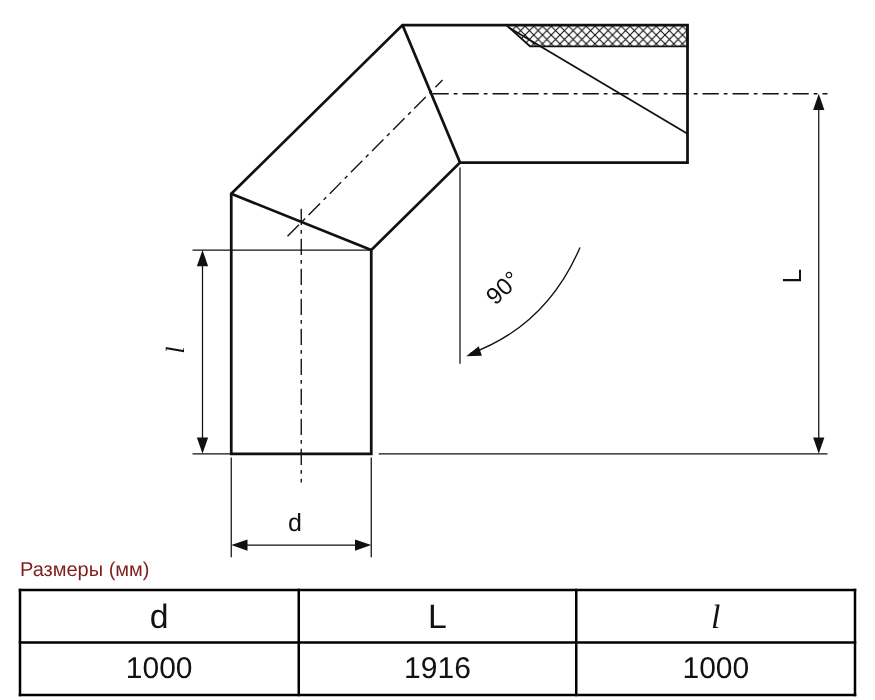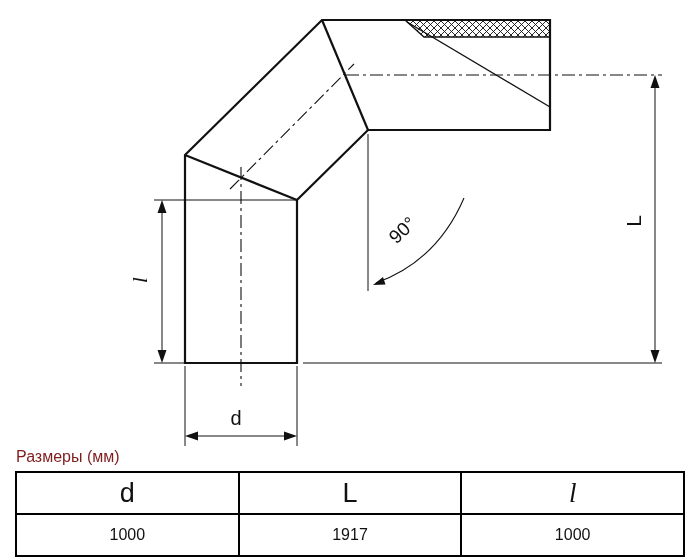--- a/index.html
+++ b/index.html
@@ -44,21 +44,21 @@
     height: 40px;
     font-size: 27px;
     font-weight: 400;
   }
   table.dims th.italic {
     font-family: "Liberation Serif", serif;
     font-style: italic;
   }
   table.dims td {
     height: 40px;
-    font-size: 16px;
+    font-size: 24px;
     font-weight: 400;
   }
 </style>
 </head>
 <body>
 
 <div class="page">
 
   <div class="drawing-wrap">
     <svg width="700" height="446" viewBox="0 0 700 446">
@@ -113,19 +113,19 @@
     <thead>
       <tr>
         <th>d</th>
         <th>L</th>
         <th class="italic">l</th>
       </tr>
     </thead>
     <tbody>
       <tr>
         <td>1000</td>
-        <td>1917</td>
+        <td>1916</td>
         <td>1000</td>
       </tr>
     </tbody>
   </table>
 
 </div>
 
 </body></html>

